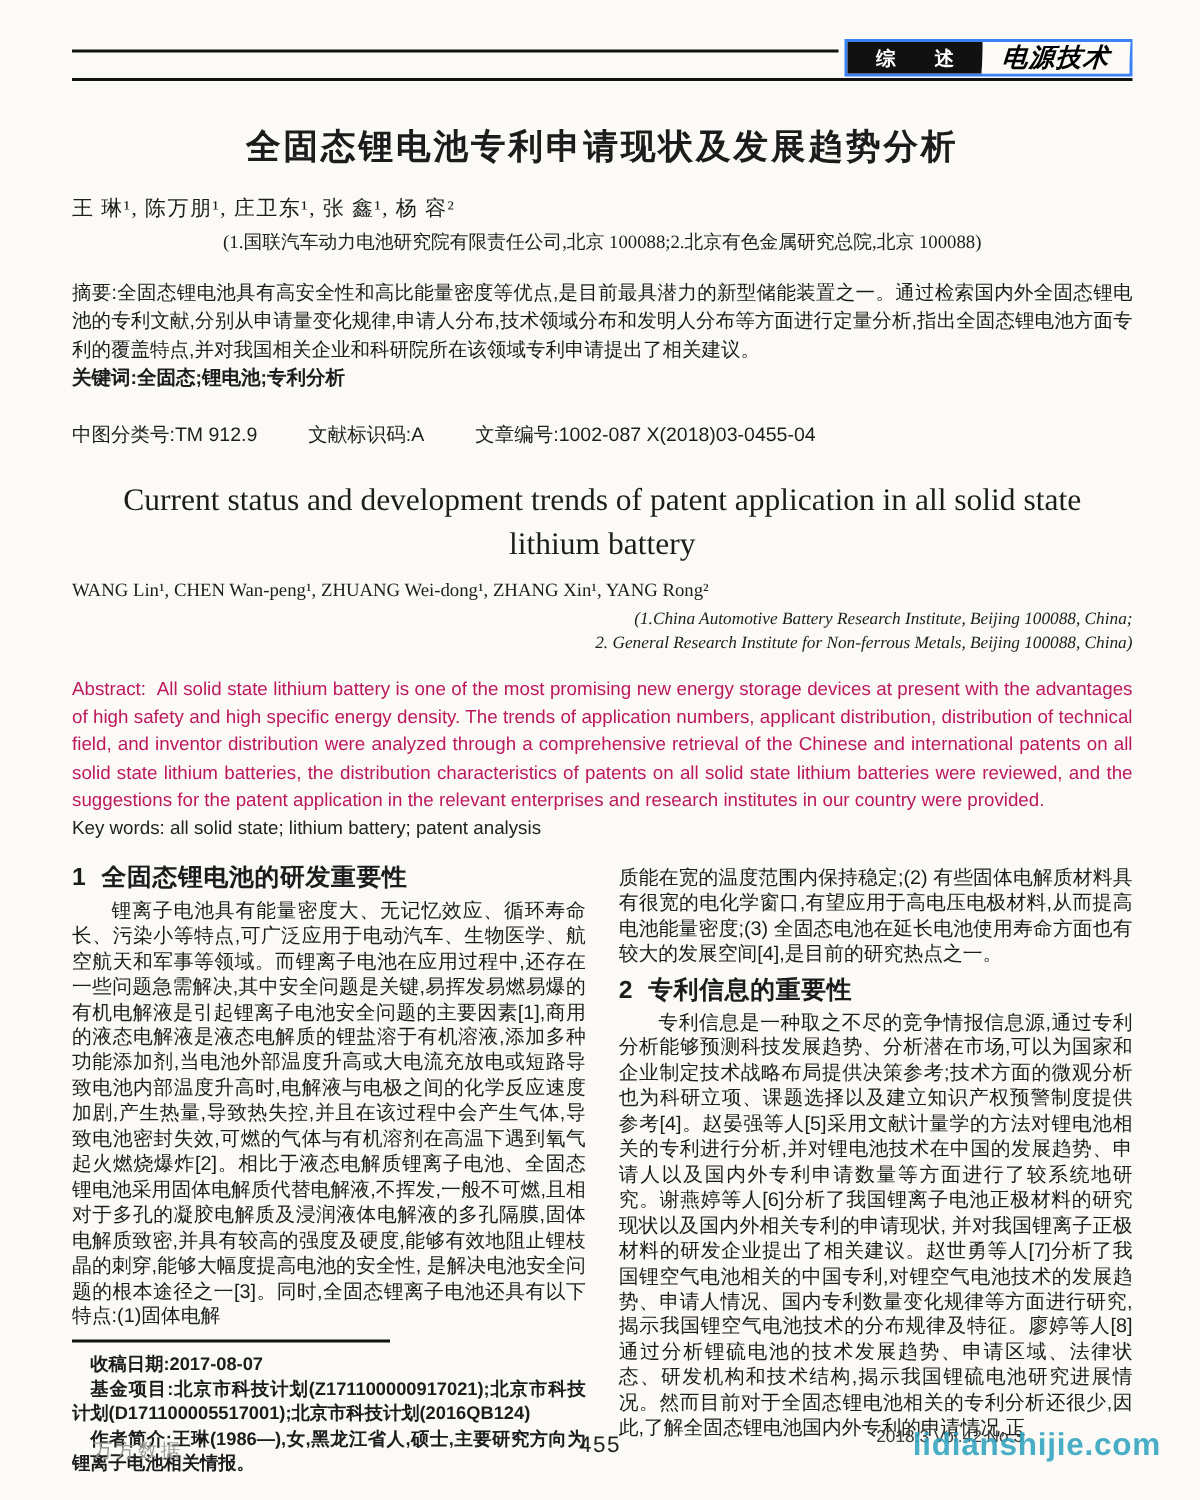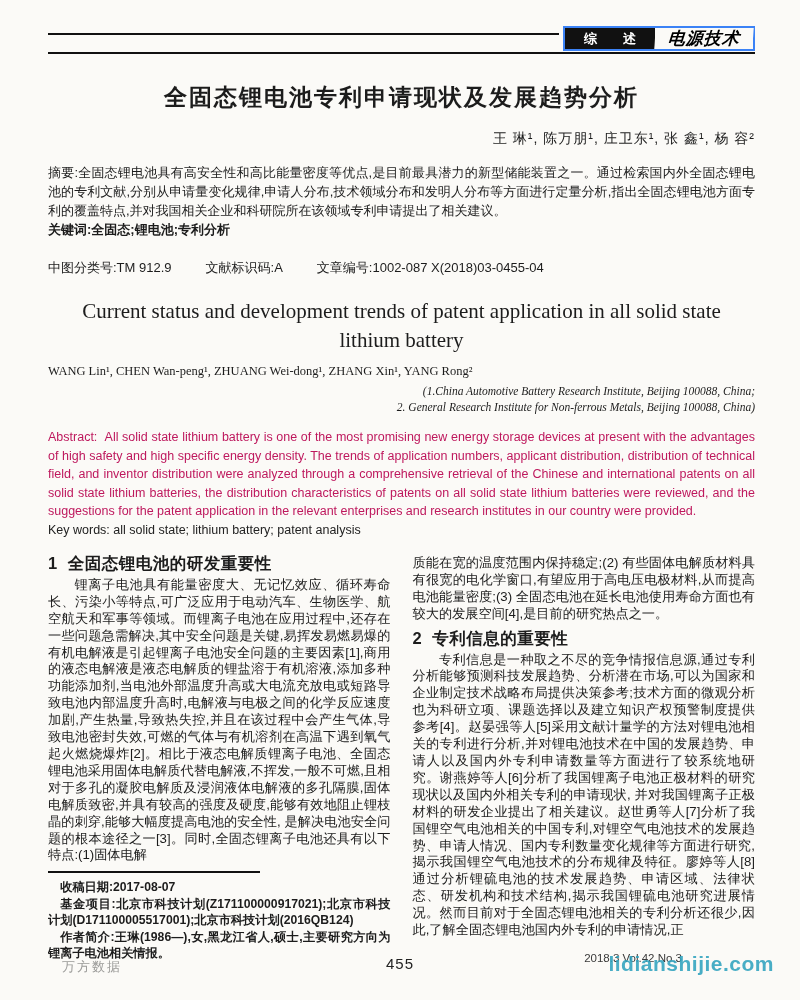--- a/index.html
+++ b/index.html
@@ -26,21 +26,21 @@
   }
   .badge-logo {
     background:#fbfaf7; color:#000; width:98px;
     display:flex; align-items:center; justify-content:center;
     font-size:17px; font-weight:900; font-style:italic;
     transform:skewX(-4deg); letter-spacing:1px;
     font-family:"Liberation Serif", serif;
   }
   
   .title-cn { margin-top:28px; text-align:center; font-size:23px; font-weight:700; letter-spacing:2px; }
-  .authors-cn { margin-top:17px; text-align:right; font-size:14px; font-family:Liberation Sans, sans-serif; letter-spacing:1px; }
+  .authors-cn { margin-top:17px; text-align:left; font-size:14px; font-family:Liberation Serif, serif; letter-spacing:1px; }
   .affil-cn { margin-top:5px; text-align:center; font-size:12.5px; font-family:"Liberation Serif", serif; }
   .abstract-cn { margin-top:15px; font-size:13px; line-height:19px; font-weight:400; text-align:justify; }
   .kw-cn { font-size:13px; line-height:19px; font-weight:700; }
   .meta-line { margin-top:20px; font-size:13px; font-weight:400; display:flex; }
   .meta-line span { margin-right:34px; white-space:nowrap; }
   .title-en { margin-top:20px; text-align:center; font-size:21px; line-height:29px; font-family:"Liberation Serif", serif; font-weight:400; padding:0 30px; }
   .authors-en { margin-top:9px; text-align:left; font-size:12.5px; font-family:"Liberation Serif", serif; }
   .affil-en { margin-top:4px; text-align:right; font-size:11.5px; line-height:16px; font-style:italic; font-family:"Liberation Serif", serif; }
   .abstract-en { margin-top:13px; font-size:12.5px; line-height:18.5px; text-align:justify; color:#be185d; }
   .kw-en { font-size:12.5px; line-height:18.5px; color:#222; }
@@ -71,20 +71,21 @@
     <div class="hr-top"></div>
     <div class="badge">
       <div class="badge-label">综　　述</div>
       <div class="badge-logo">电源技术</div>
     </div>
     <div class="hr-bottom"></div>
   </div>
 
   <h1 class="title-cn">全固态锂电池专利申请现状及发展趋势分析</h1>
   <div class="authors-cn">王 琳¹, 陈万朋¹, 庄卫东¹, 张 鑫¹, 杨 容²</div>
+  <div class="affil-cn">(1.国联汽车动力电池研究院有限责任公司,北京 100088;2.北京有色金属研究总院,北京 100088)</div>
 
   <p class="abstract-cn"><span>摘要:</span><span>全固态锂电池具有高安全性和高比能量密度等优点,是目前最具潜力的新型储能装置之一。通过检索国内外全固态锂电池的专利文献,分别从申请量变化规律,申请人分布,技术领域分布和发明人分布等方面进行定量分析,指出全固态锂电池方面专利的覆盖特点,并对我国相关企业和科研院所在该领域专利申请提出了相关建议。</span></p>
   <p class="kw-cn"><span>关键词:</span><span>全固态;锂电池;专利分析</span></p>
 
   <div class="meta-line">
     <span>中图分类号:TM 912.9</span>
     <span>文献标识码:A</span>
     <span>文章编号:1002-087 X(2018)03-0455-04</span>
   </div>
 

